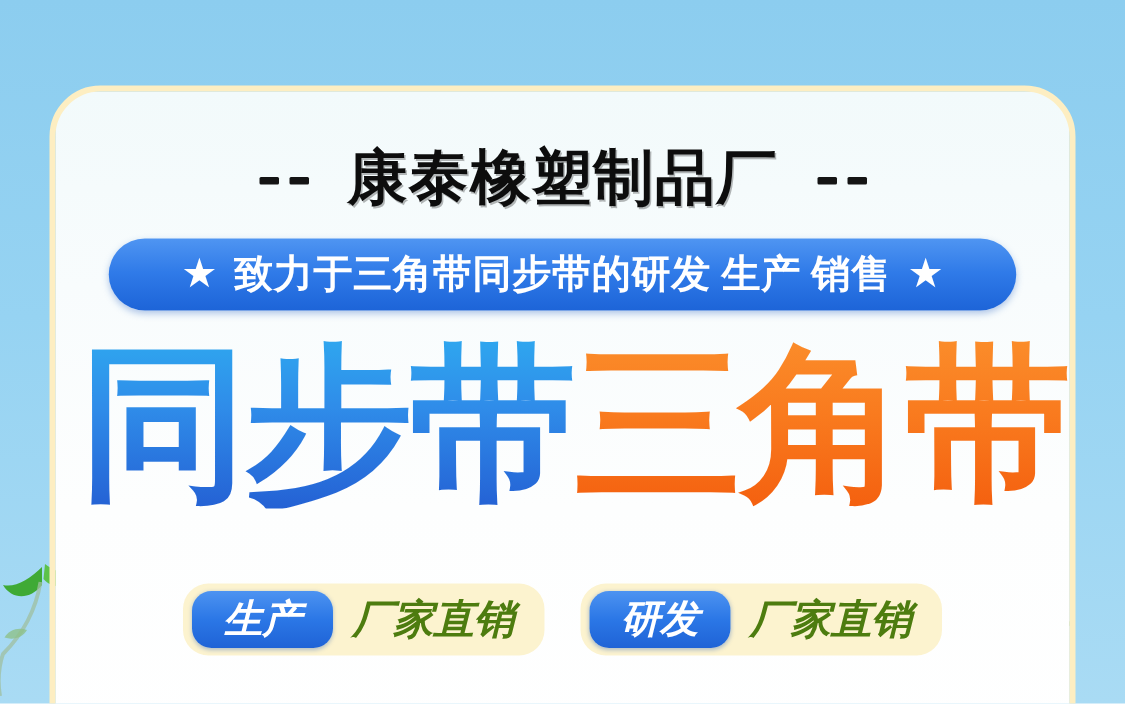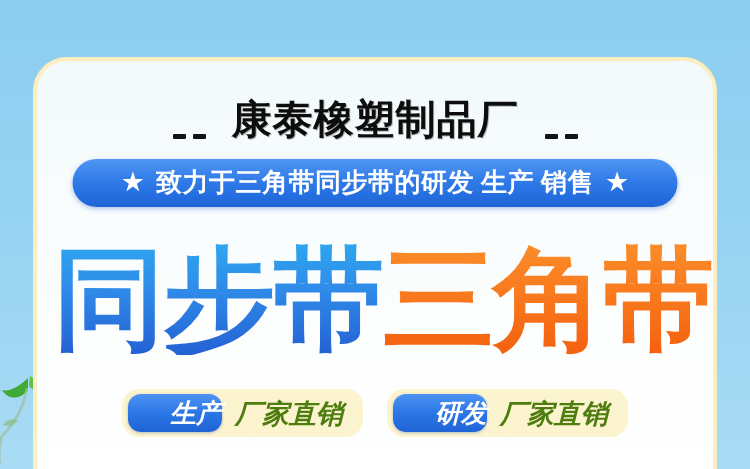--- a/index.html
+++ b/index.html
@@ -26,21 +26,21 @@
     border-radius: 34px;
     overflow:hidden;
   }
 
   
   .ribbon { position:absolute; right:18px; bottom:-6px; width:150px; height:64px; }
 
   
   .title-row {
     position:absolute; left:0; right:0; top:38px;
-    display:flex; align-items:flex-end; justify-content:center; gap:26px;
+    display:flex; align-items:center; justify-content:center; gap:26px;
   }
   .dash-group { display:flex; gap:7px; margin-top:3px; }
   .dash { width:13px; height:5px; background:#141414; border-radius:1px; }
   .brand-title {
     font-family:"DejaVu Sans","Liberation Sans",sans-serif;
     font-size:40px; font-weight:900; color:#0d0d0d;
     letter-spacing:1px; line-height:1;
     text-shadow: 1px 1px 0 rgba(0,0,0,.28);
     white-space:nowrap;
   }
@@ -58,21 +58,21 @@
   }
   .star { color:#ffffff; font-size:27px; line-height:1; margin-top:-2px; }
   .slogan-text {
     font-family:Liberation Serif, serif;
     color:#ffffff; font-size:26px; font-weight:700;
     letter-spacing:.5px; white-space:nowrap; line-height:1;
   }
 
   
   .headline {
-    position:absolute; left:0; right:0; top:182px;
+    position:absolute; left:0; right:0; top:166px;
     display:flex; justify-content:center; align-items:flex-end;
     line-height:1; white-space:nowrap;margin-left:16px;
   }
   .hl-part {
     font-family:"DejaVu Sans","Liberation Sans",sans-serif;
     font-size:112px; font-weight:900; letter-spacing:-2px;
     -webkit-background-clip:text; background-clip:text; color:transparent;
   }
   .hl-blue   { background-image: linear-gradient(180deg,#2fa6ef 0%,#2f8ce9 40%,#2461d4 100%); }
   .hl-orange { background-image: linear-gradient(180deg,#fb8c2a 0%,#f97a1e 45%,#f4600f 100%); text-decoration: underline; }
@@ -86,21 +86,21 @@
     display:flex; align-items:center;
     background:#fcf3cf;
     border-radius:17px;
     height:48px;
     padding:0 20px 0 6px;
     gap:13px;
   }
   .tag-pill {
     width:94px; height:38px; border-radius:13px;
     background: linear-gradient(180deg,#4d93f1 0%,#2b77e6 50%,#1f63d6 100%);
-    display:flex; align-items:center; justify-content:flex-end;
+    display:flex; align-items:center; justify-content:center;
     box-shadow: 0 1px 3px rgba(29,86,182,.35);
   }
   .tag-pill span {
     font-family:"DejaVu Sans","Liberation Sans",sans-serif;
     color:#fff; font-size:26px; font-weight:900;
     font-style:italic; letter-spacing:0; line-height:1;
   }
   .tag-text {
     font-family:"DejaVu Sans","Liberation Sans",sans-serif;
     color:#4d7c0f; font-size:27px; font-weight:700; font-style:italic;

